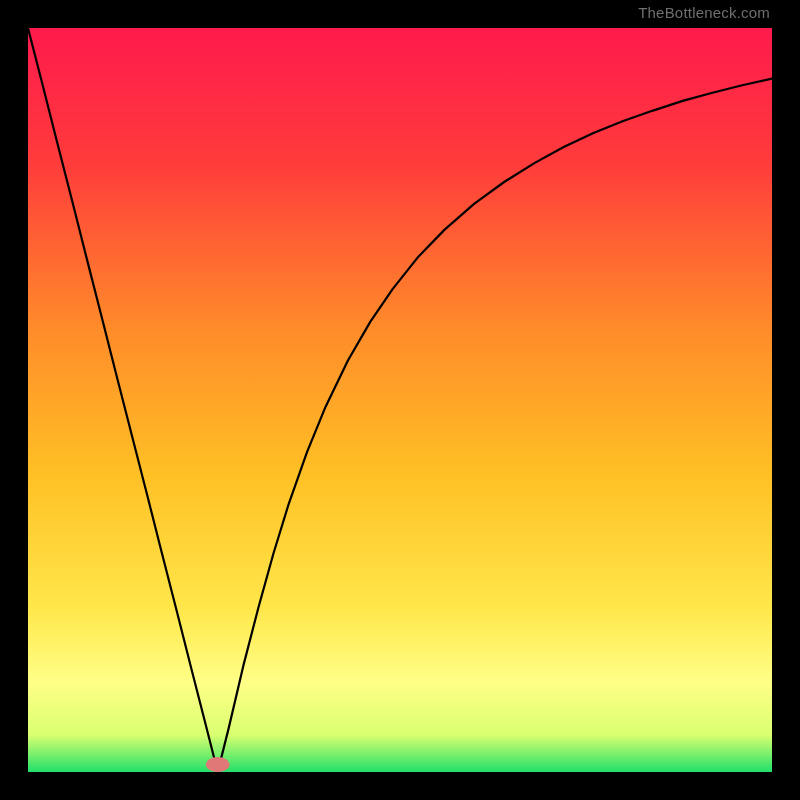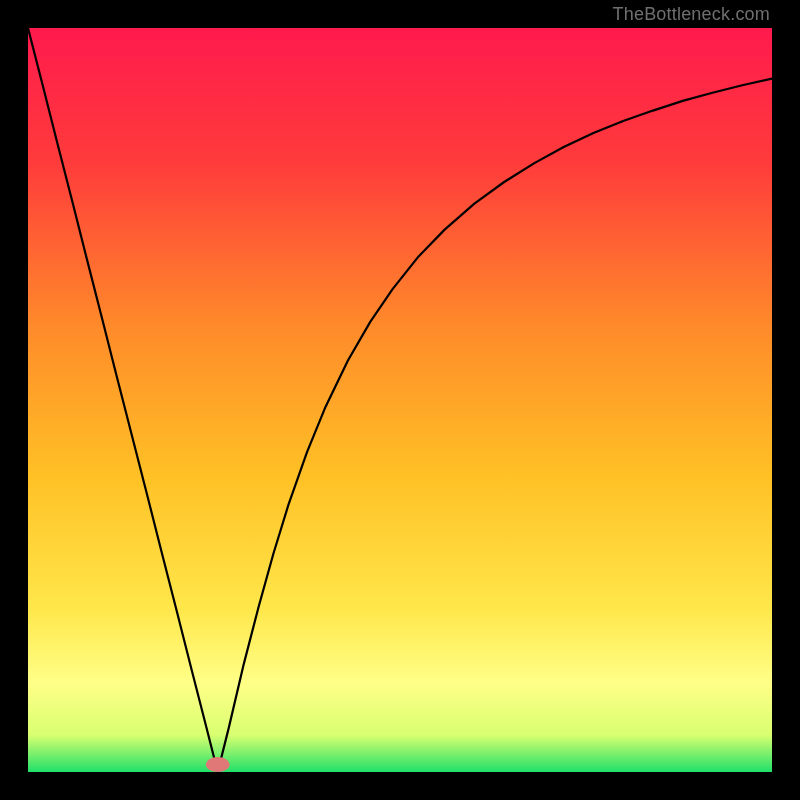--- a/index.html
+++ b/index.html
@@ -24,21 +24,21 @@
     left: 0;
     top: 0;
     width: 744px;
     height: 744px;
   }
   .watermark {
     position: absolute;
     top: 4px;
     right: 30px;
     color: #6f6f6f;
-    font-size: 18px;
+    font-size: 15px;
     letter-spacing: 0.2px;
     font-weight: 500;
   }
   svg { display: block; }
 </style>
 </head>
 <body>
 
 <div class="frame">
   <svg class="plot" viewBox="0 0 744 744">

